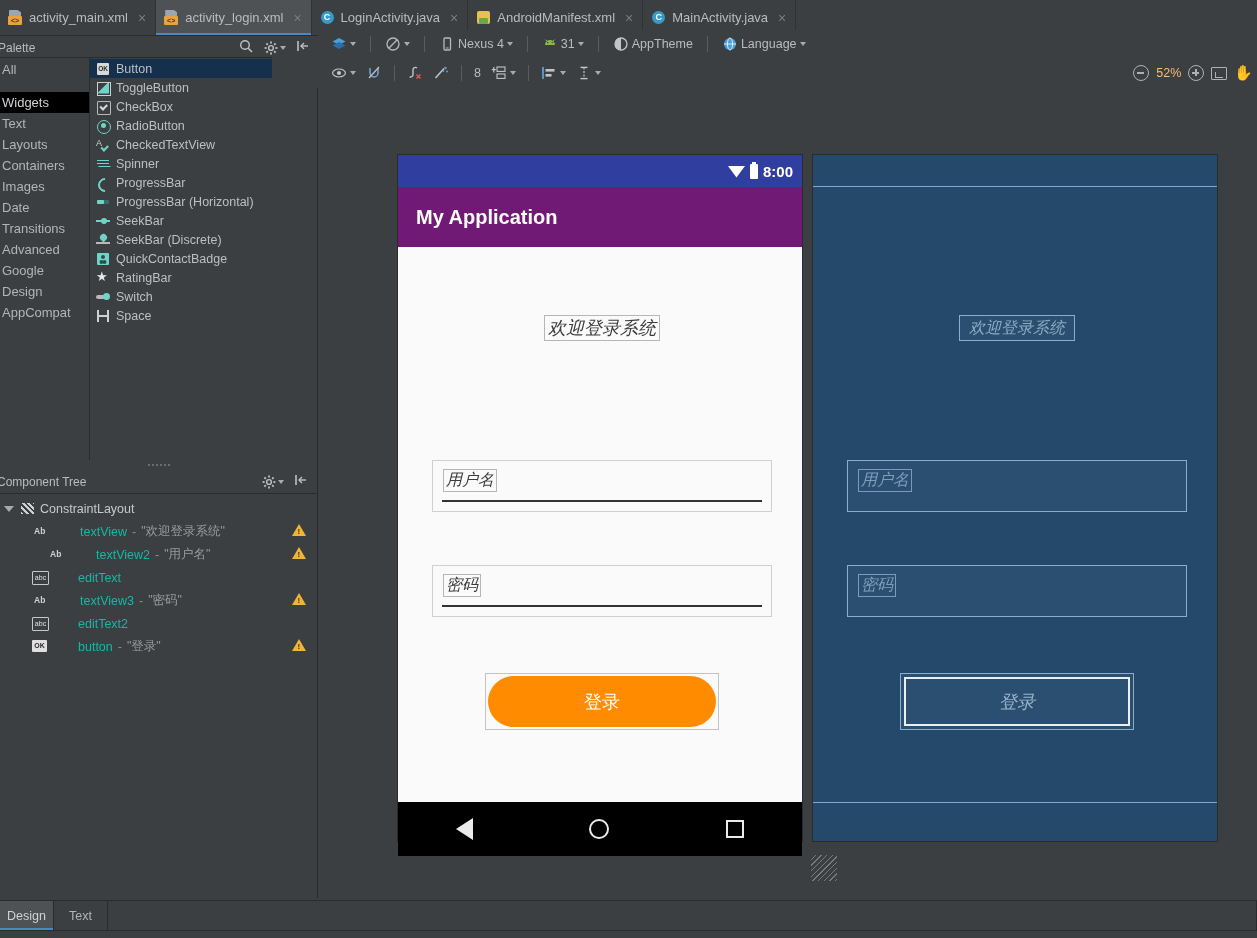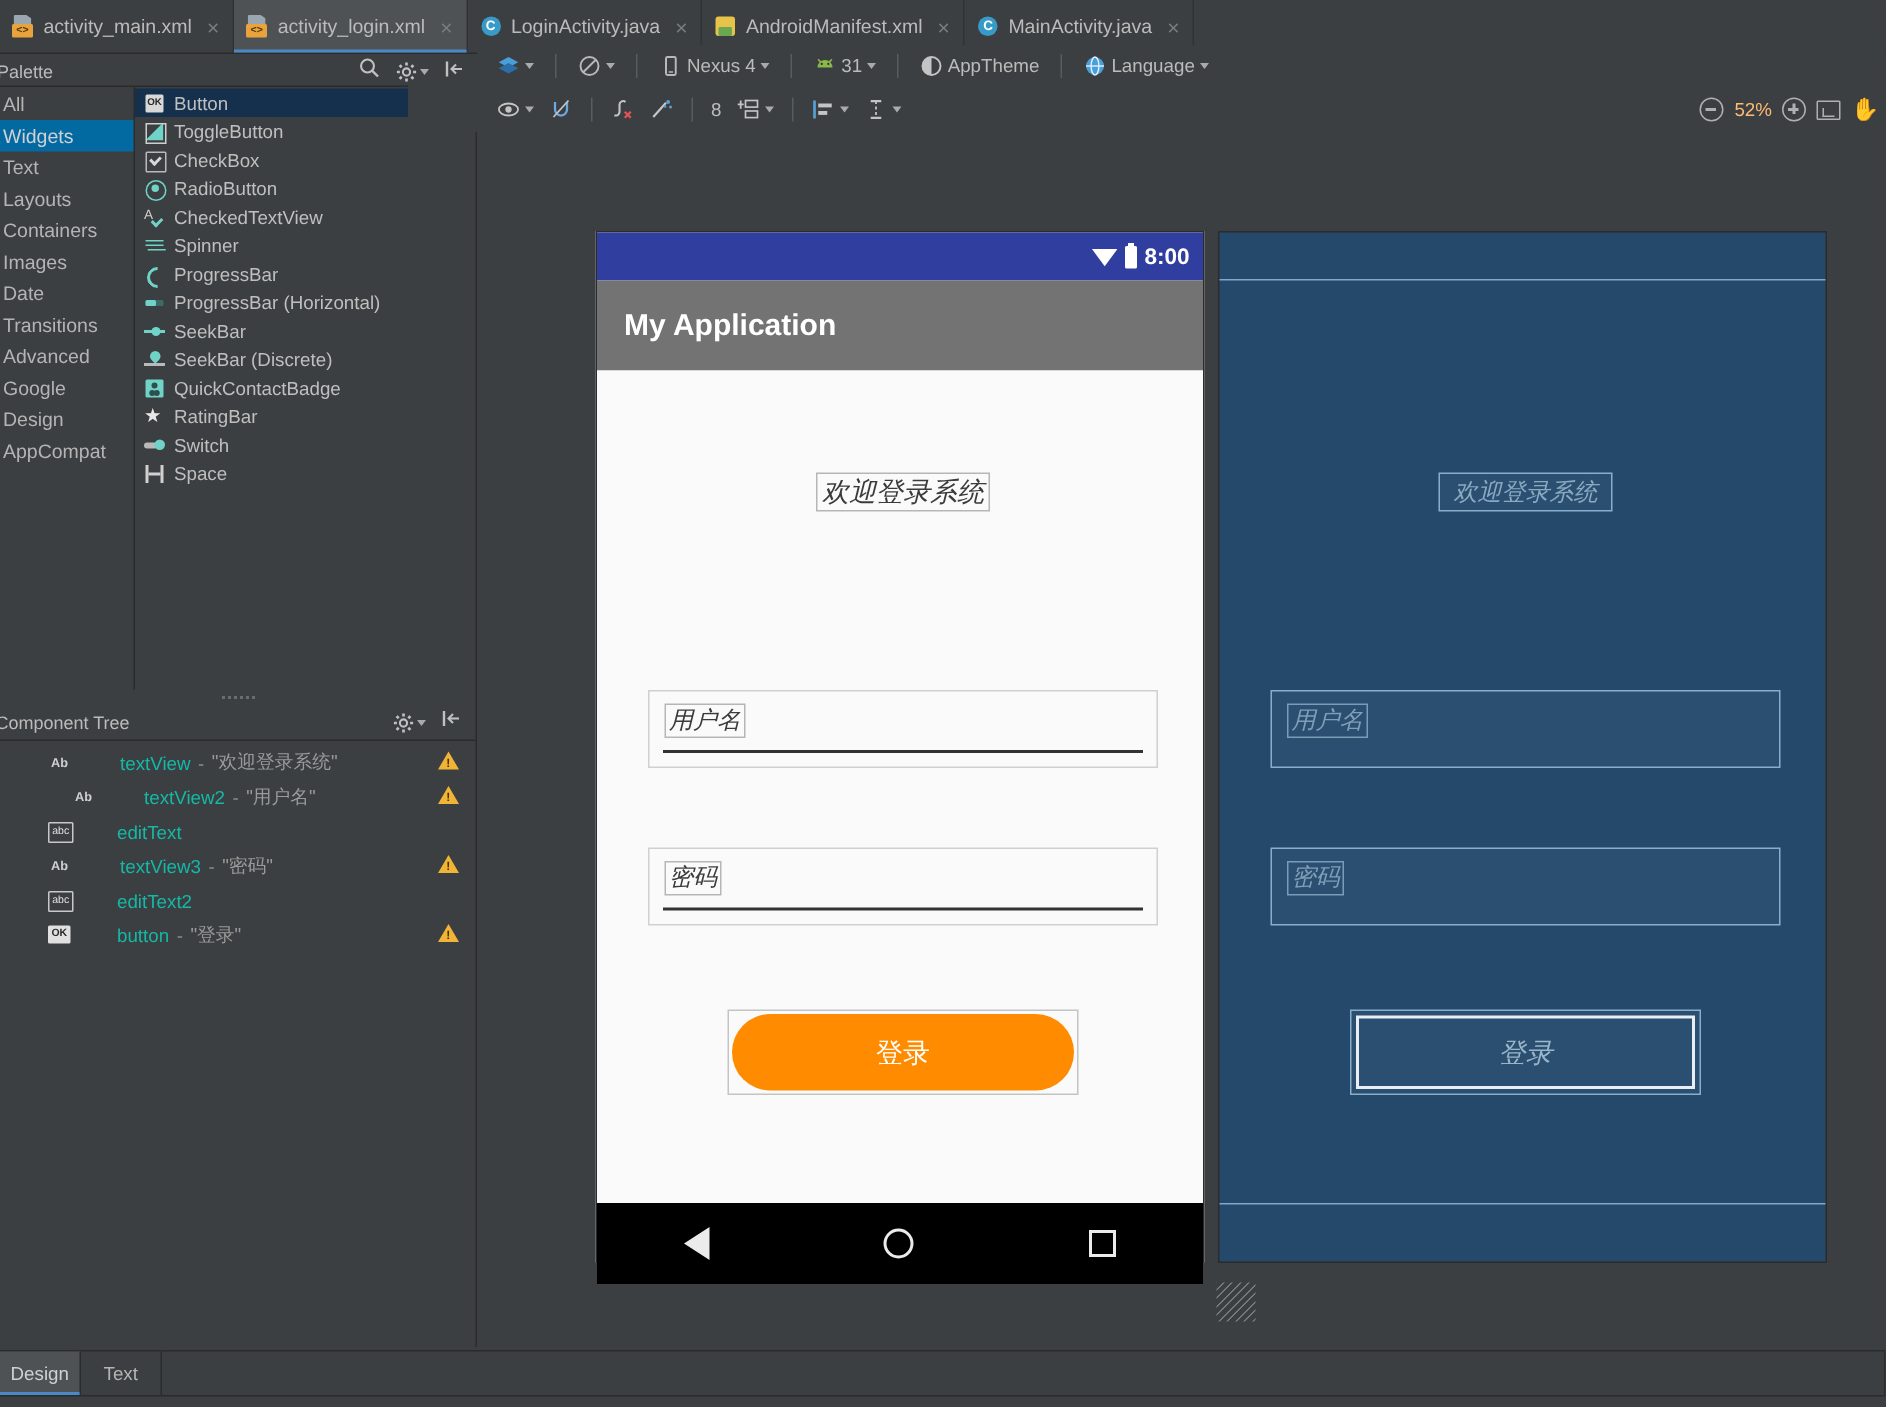--- a/index.html
+++ b/index.html
@@ -99,21 +99,21 @@
     border-top: 1px solid #2b2b2b;
   }
   .palette-cats {
     width: 90px; background: #3c3f41; border-right: 1px solid #2b2b2b;
     padding-top: 1px;
   }
   .cat {
     height: 21px; line-height: 21px; padding-left: 2px;
     font-size: 13px; color: #b4b4b4; cursor: default;
   }
-  .cat.selected { background: #0369a1; color: #cfd2d4; }
+  .cat.selected { background: #000000; color: #cfd2d4; margin-top: 12px; }
   .palette-items { flex: 1; background: #3c3f41; padding-top: 1px; }
   .pitem {
     height: 19px; display: flex; align-items: center; gap: 6px;
     padding-left: 6px; font-size: 12.5px; color: #bfbfbf; cursor: default;
   }
   .pitem.selected { background: #14304d; }
   .pic { width: 14px; height: 14px; flex: 0 0 14px; position: relative; }
 
   
   .pic.btn::before { content: "OK"; position: absolute; inset: 1px;
@@ -241,21 +241,21 @@
     height: 32px; background: #303f9f; display: flex; align-items: center;
     justify-content: flex-end; gap: 5px; padding-right: 9px; color: #ffffff;
   }
   .wifi { width: 17px; height: 13px; background: #ffffff;
       clip-path: polygon(0 12%, 100% 12%, 50% 100%); }
   .batt { width: 8px; height: 15px; background: #ffffff; border-radius: 1px; position: relative;}
   .batt::before { content: ""; position: absolute; left: 2px; top: -2px;
       width: 4px; height: 2px; background: #ffffff; }
   .clock { font-size: 15px; font-weight: bold; letter-spacing: 0px; }
   .appbar {
-    height: 60px; background: #737373; display: flex; align-items: center;
+    height: 60px; background: #701a75; display: flex; align-items: center;
     padding-left: 18px;
   }
   .apptitle { color: #ffffff; font-size: 20px; font-weight: bold; }
   .phone-body { position: relative; height: 555px; background: #fafafa; }
   .navbar {
     height: 54px; background: #000000; display: flex; align-items: center;
     justify-content: space-around;
   }
   .nav-back { width: 0; height: 0; border-top: 11px solid transparent;
       border-bottom: 11px solid transparent; border-right: 17px solid #ffffff;
@@ -693,20 +693,25 @@
     <span style="margin-right:10px">
       <svg width="14" height="14" viewBox="0 0 14 14">
           <line x1="2" y1="2" x2="2" y2="12" stroke="#c0c0c0" stroke-width="1.6"></line>
           <line x1="5" y1="7" x2="12" y2="7" stroke="#c0c0c0" stroke-width="1.4"></line>
           <polyline points="8,4 5,7 8,10" fill="none" stroke="#c0c0c0" stroke-width="1.4"></polyline>
         </svg>
     </span>
   </div>
 
   <div class="ctree">
+    <div class="trow">
+      <span class="twist"></span>
+      <span class="ticon cl"></span>
+      <span style="color:#c8c8c8">ConstraintLayout</span>
+    </div>
 
     <div class="trow" style="padding-left:34px">
       <span class="ticon ab"></span>
       <span class="tname">textView</span>
       <span class="tdash">-</span>
       <span class="tval">"欢迎登录系统"</span>
       <span class="warn"></span>
     </div>
     <div class="trow" style="padding-left:50px">
       <span class="ticon ab"></span>

